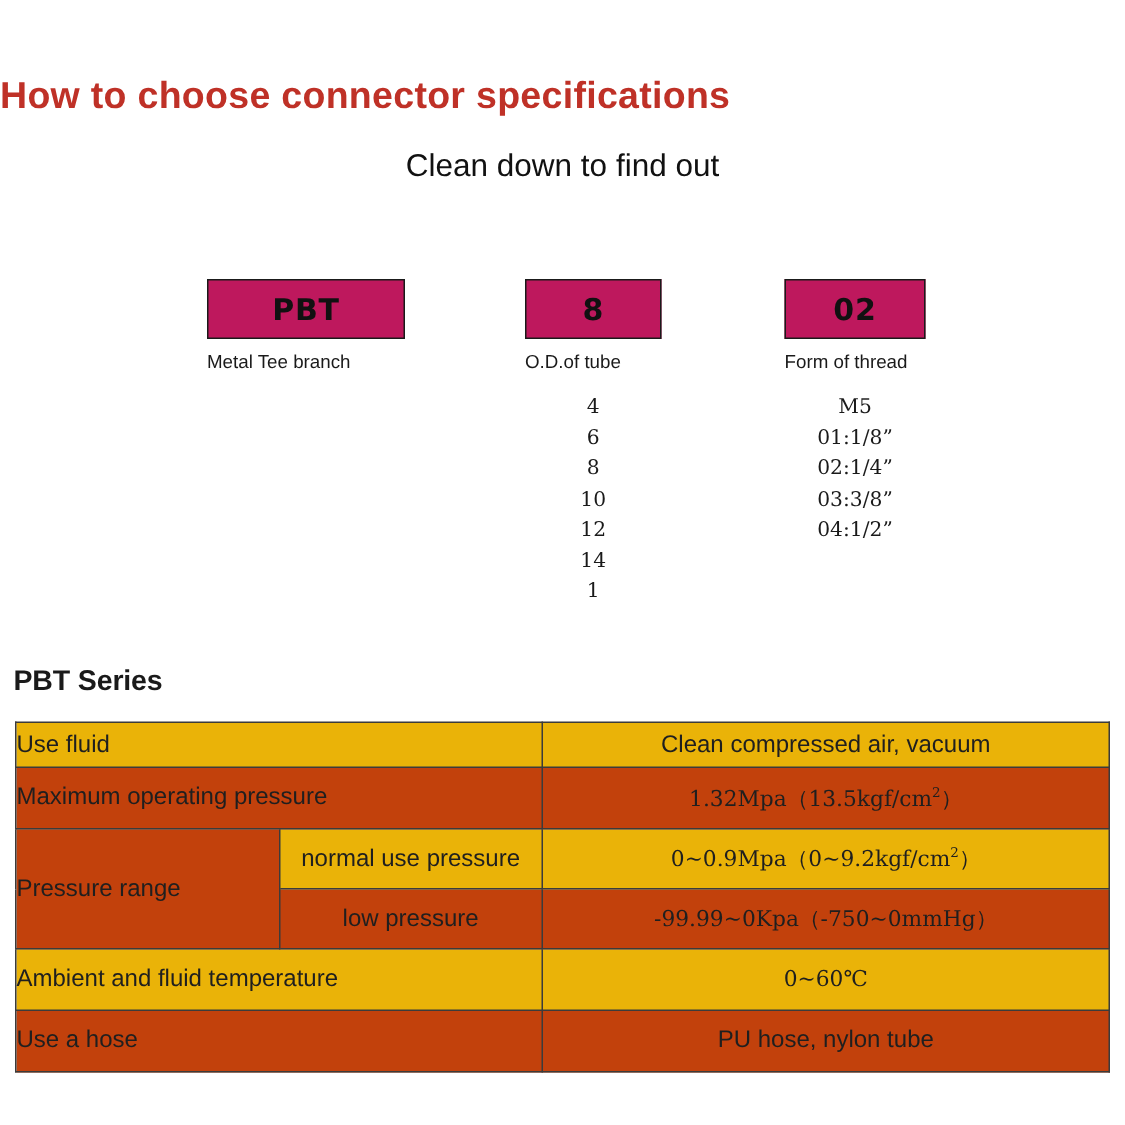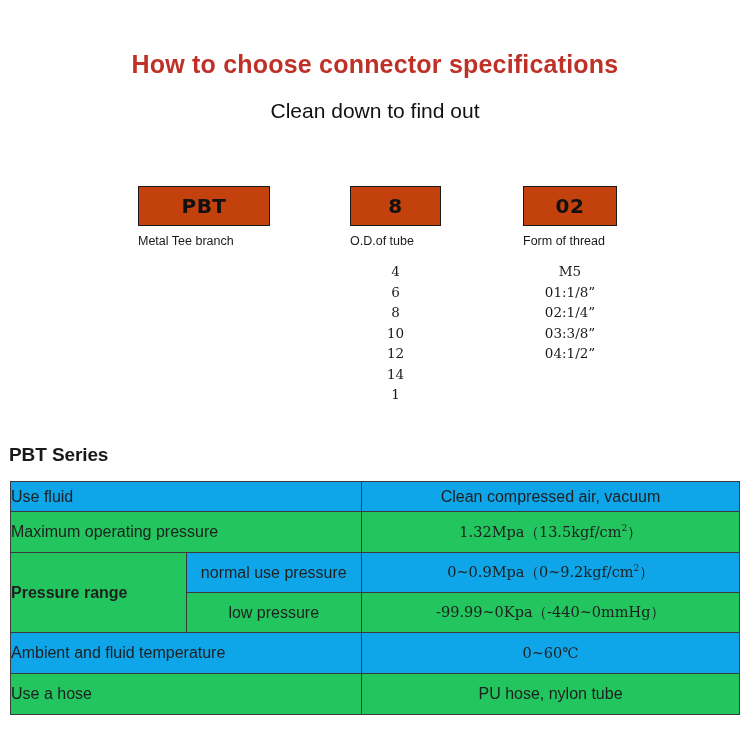--- a/index.html
+++ b/index.html
@@ -15,21 +15,21 @@
     overflow: hidden;
     position: relative;
   }
 
   
   .page-title {
     position: absolute;
     left: 0;
     top: 50px;
     width: 750px;
-    text-align: center;
+    text-align: left;
     font-size: 25px;
     font-weight: 700;
     color: #bf3127;
     letter-spacing: 0.2px;
     white-space: nowrap;
   }
   .page-subtitle {
     position: absolute;
     left: 0;
     top: 99px;
@@ -53,21 +53,21 @@
     position: absolute;
     top: 186px;
   }
   .code-box {
     border: 1.5px solid #1a1a1a;
     height: 40px;
     box-sizing: border-box;
     display: flex;
     align-items: center;
     justify-content: center;
-    background: #c2410c;
+    background: #be185d;
   }
   .code-box-text {
     font-family: "DejaVu Sans", sans-serif;
     font-size: 20px;
     font-weight: 700;
     color: #111111;
     letter-spacing: 0.5px;
   }
   .code-caption {
     margin-top: 8px;
@@ -132,22 +132,22 @@
     color: #2b2b2b;
   }
   td.value-cell {
     text-align: center;
     font-size: 16.5px;
   }
   td.value-cell.small {
     font-size: 14.5px;
     font-family: "DejaVu Serif", serif;
   }
-  .beige { background: #0ea5e9; }
-  .plain { background: #22c55e; }
+  .beige { background: #eab308; }
+  .plain { background: #c2410c; }
   sup { font-size: 9px; vertical-align: super; }
 </style>
 </head>
 <body>
 
 <div class="page-title">How to choose connector specifications</div>
 
 <div class="page-subtitle">Clean down to find out</div>
 
 <div class="code-area">
@@ -199,27 +199,27 @@
     <tbody id="spec-table-body">
         <tr style="height: 29px;">
           <td class="label-cell beige" colspan="2" style="width: 350px; height: 29px;">Use fluid</td>
           <td class="value-cell beige">Clean compressed air, vacuum</td>
         </tr>
         <tr style="height: 40px;">
           <td class="label-cell plain" colspan="2" style="width: 350px; height: 40px;">Maximum operating pressure</td>
           <td class="value-cell small plain">1.32Mpa（13.5kgf/cm<sup>2</sup>）</td>
         </tr>
         <tr style="height: 39px;">
-          <td class="label-cell plain" rowspan="2" style="width: 203px; font-weight: bold;">Pressure range</td>
+          <td class="label-cell plain" rowspan="2" style="width: 203px;">Pressure range</td>
           <td class="sub-label-cell beige" style="width: 147px; height: 39px;">normal use pressure</td>
           <td class="value-cell small beige">0~0.9Mpa（0~9.2kgf/cm<sup>2</sup>）</td>
         </tr>
         <tr style="height: 39px; padding-left: 48px;">
           <td class="sub-label-cell plain" style="width: 147px; height: 39px;">low pressure</td>
-          <td class="value-cell small plain">-99.99~0Kpa（-440~0mmHg）</td>
+          <td class="value-cell small plain">-99.99~0Kpa（-750~0mmHg）</td>
         </tr>
         <tr style="height: 40px;">
           <td class="label-cell beige" colspan="2" style="width: 350px; height: 40px;">Ambient and fluid temperature</td>
           <td class="value-cell small beige">0~60℃</td>
         </tr>
         <tr style="height: 34px;">
           <td class="label-cell plain" colspan="2" style="width: 350px; height: 40px;">Use a hose</td>
           <td class="value-cell plain">PU hose, nylon tube</td>
         </tr>
       </tbody>

